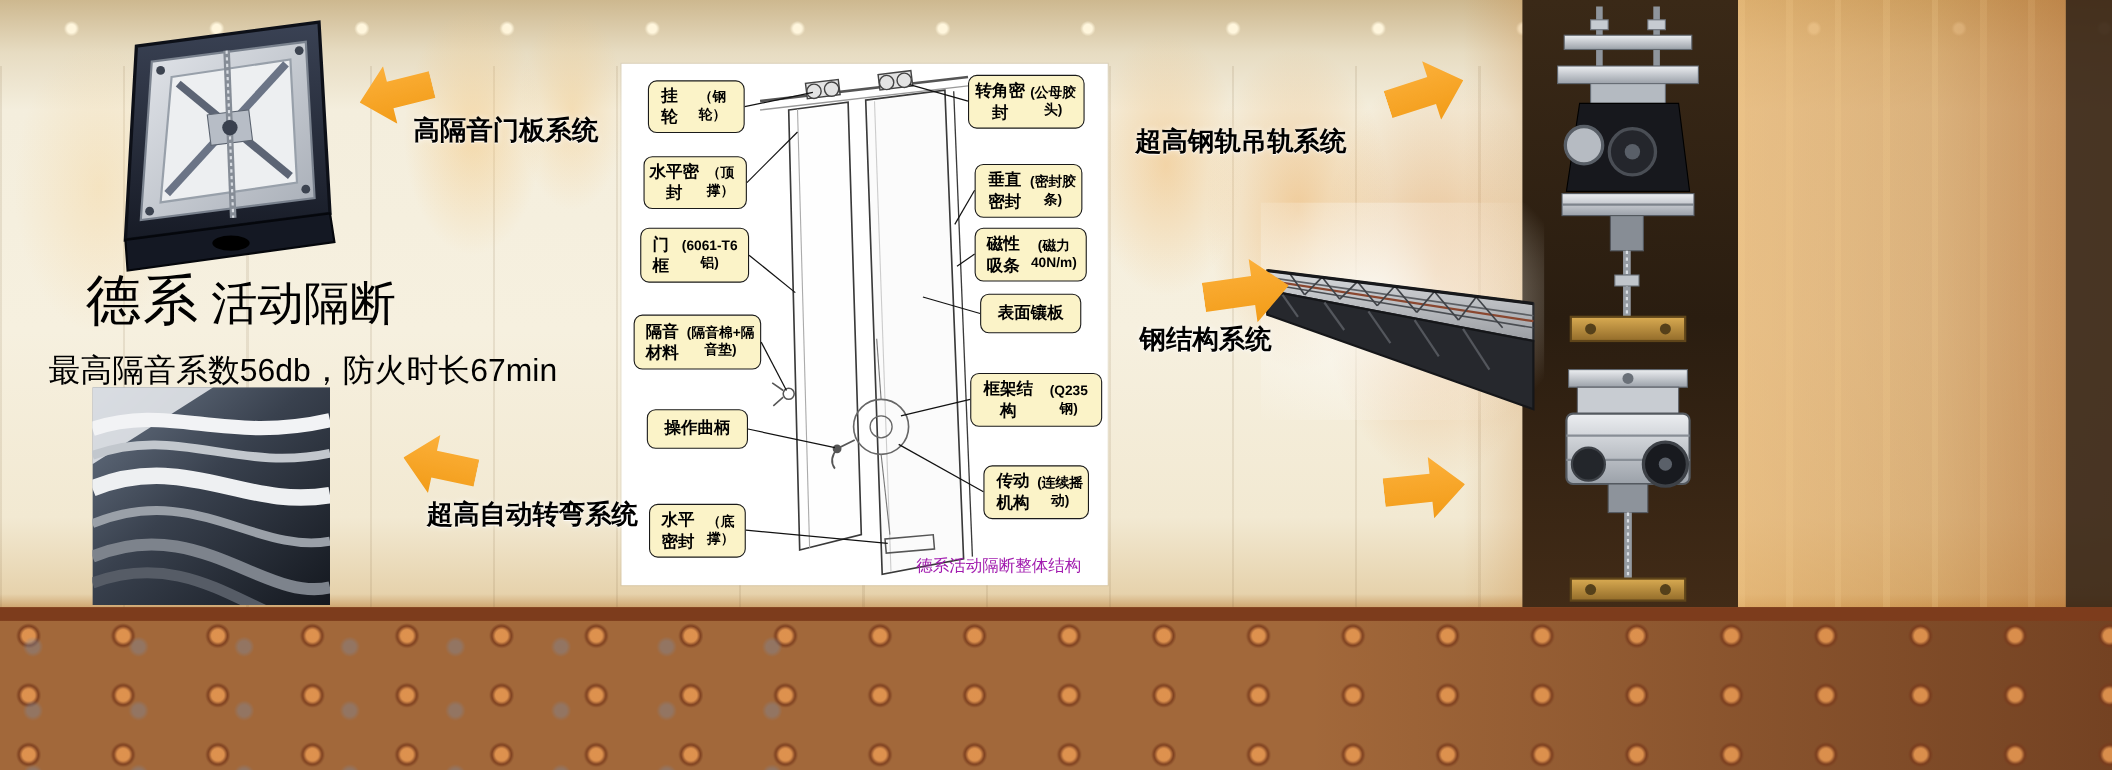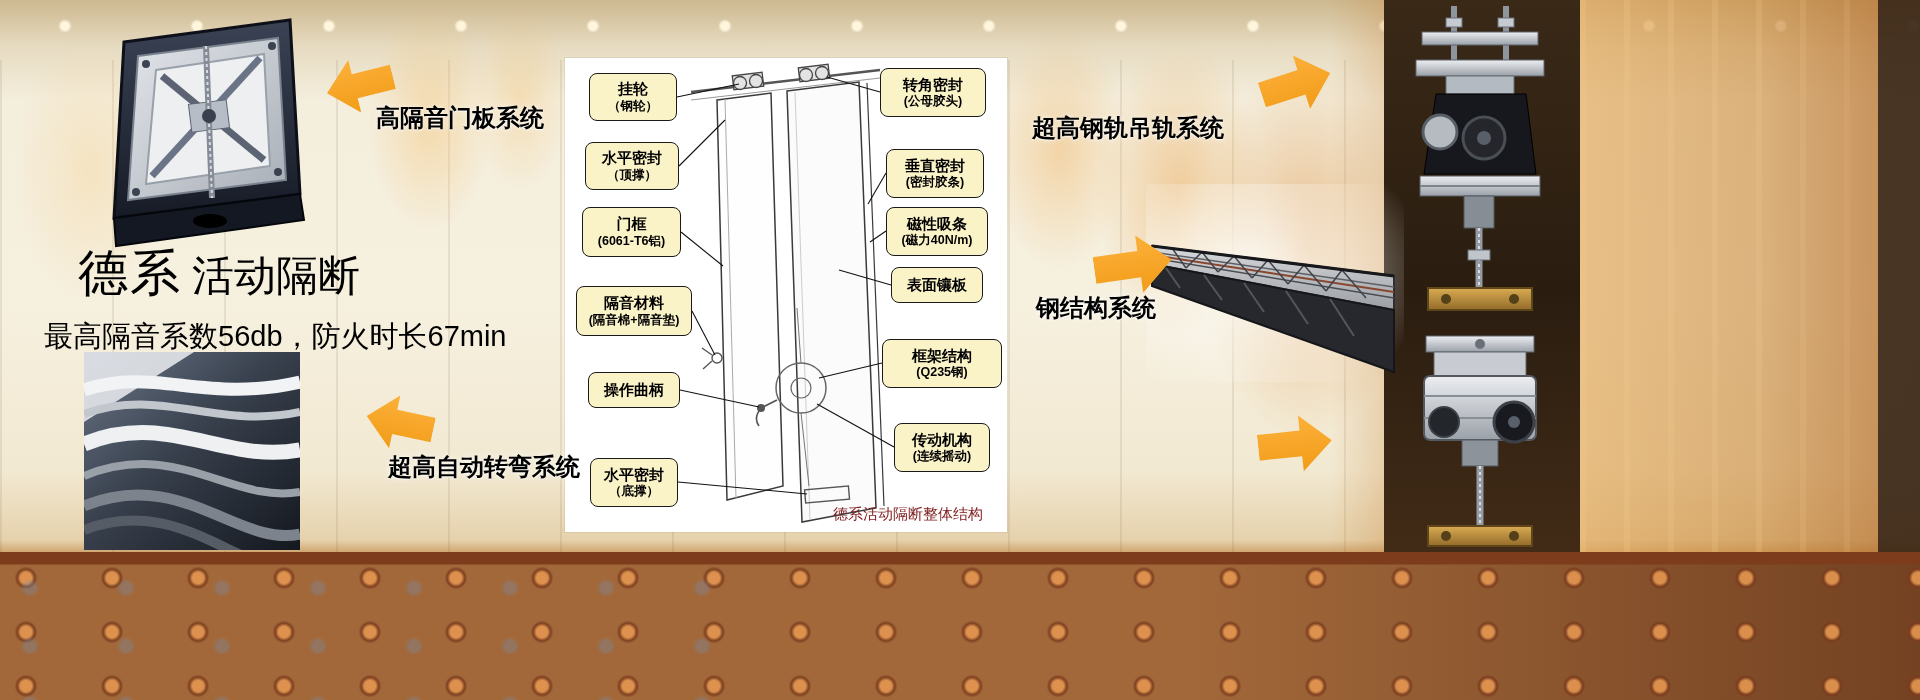--- a/index.html
+++ b/index.html
@@ -69,36 +69,36 @@
   .p-curve{left:84px;top:352px;width:216px;height:198px;}
   .p-truss{left:1146px;top:184px;width:258px;height:198px;}
   .p-hanger-top{left:1396px;top:2px;width:168px;height:332px;}
   .p-hanger-bot{left:1398px;top:330px;width:164px;height:240px;}
   .photo svg{display:block;width:100%;height:100%;}
   
   .diagram-panel{position:absolute;left:565px;top:58px;width:442px;height:474px;background:#fff;z-index:2;
     box-shadow:0 0 0 1px rgba(0,0,0,.06);}
   .diagram-art{position:absolute;inset:0;width:100%;height:100%;z-index:1;}
   .callout{position:absolute;z-index:3;background:#FBF3C8;border:1.5px solid #1a1a1a;border-radius:8px;
-    display:flex;flex-direction:column;align-items:center;justify-content:center;text-align:center;padding:3px 4px;}
+    display:flex;flex-direction:row;align-items:center;justify-content:center;text-align:center;padding:3px 4px;}
   .cl1{font-size:15px;font-weight:700;line-height:1.3;}
   .cl2{font-size:12.5px;font-weight:700;line-height:1.25;}
   .lc0{left:24px;top:15px;width:88px;height:48px;}
   .lc1{left:20px;top:84px;width:94px;height:48px;}
   .lc2{left:17px;top:149px;width:99px;height:50px;}
   .lc3{left:11px;top:228px;width:116px;height:50px;}
   .lc4{left:23px;top:314px;width:92px;height:36px;}
   .lc5{left:25px;top:400px;width:88px;height:49px;}
   .rc0{left:315px;top:10px;width:106px;height:49px;}
   .rc1{left:321px;top:91px;width:98px;height:49px;}
   .rc2{left:321px;top:149px;width:102px;height:49px;}
   .rc3{left:326px;top:209px;width:92px;height:36px;}
   .rc4{left:317px;top:281px;width:120px;height:49px;justify-content:center;}
   .rc5{left:329px;top:365px;width:96px;height:49px;}
-  .diagram-caption{position:absolute;left:268px;top:447px;z-index:3;font-size:15px;color:#7f1d1d;white-space:nowrap;}
+  .diagram-caption{position:absolute;left:268px;top:447px;z-index:3;font-size:15px;color:#a21caf;white-space:nowrap;}
 </style>
 </head>
 <body>
 
 <div class="scene">
 
   <div class="bg-base"></div>
   <div class="bg-panels"></div>
   <div class="bg-lights"></div>
   <div class="bg-glows"></div>

